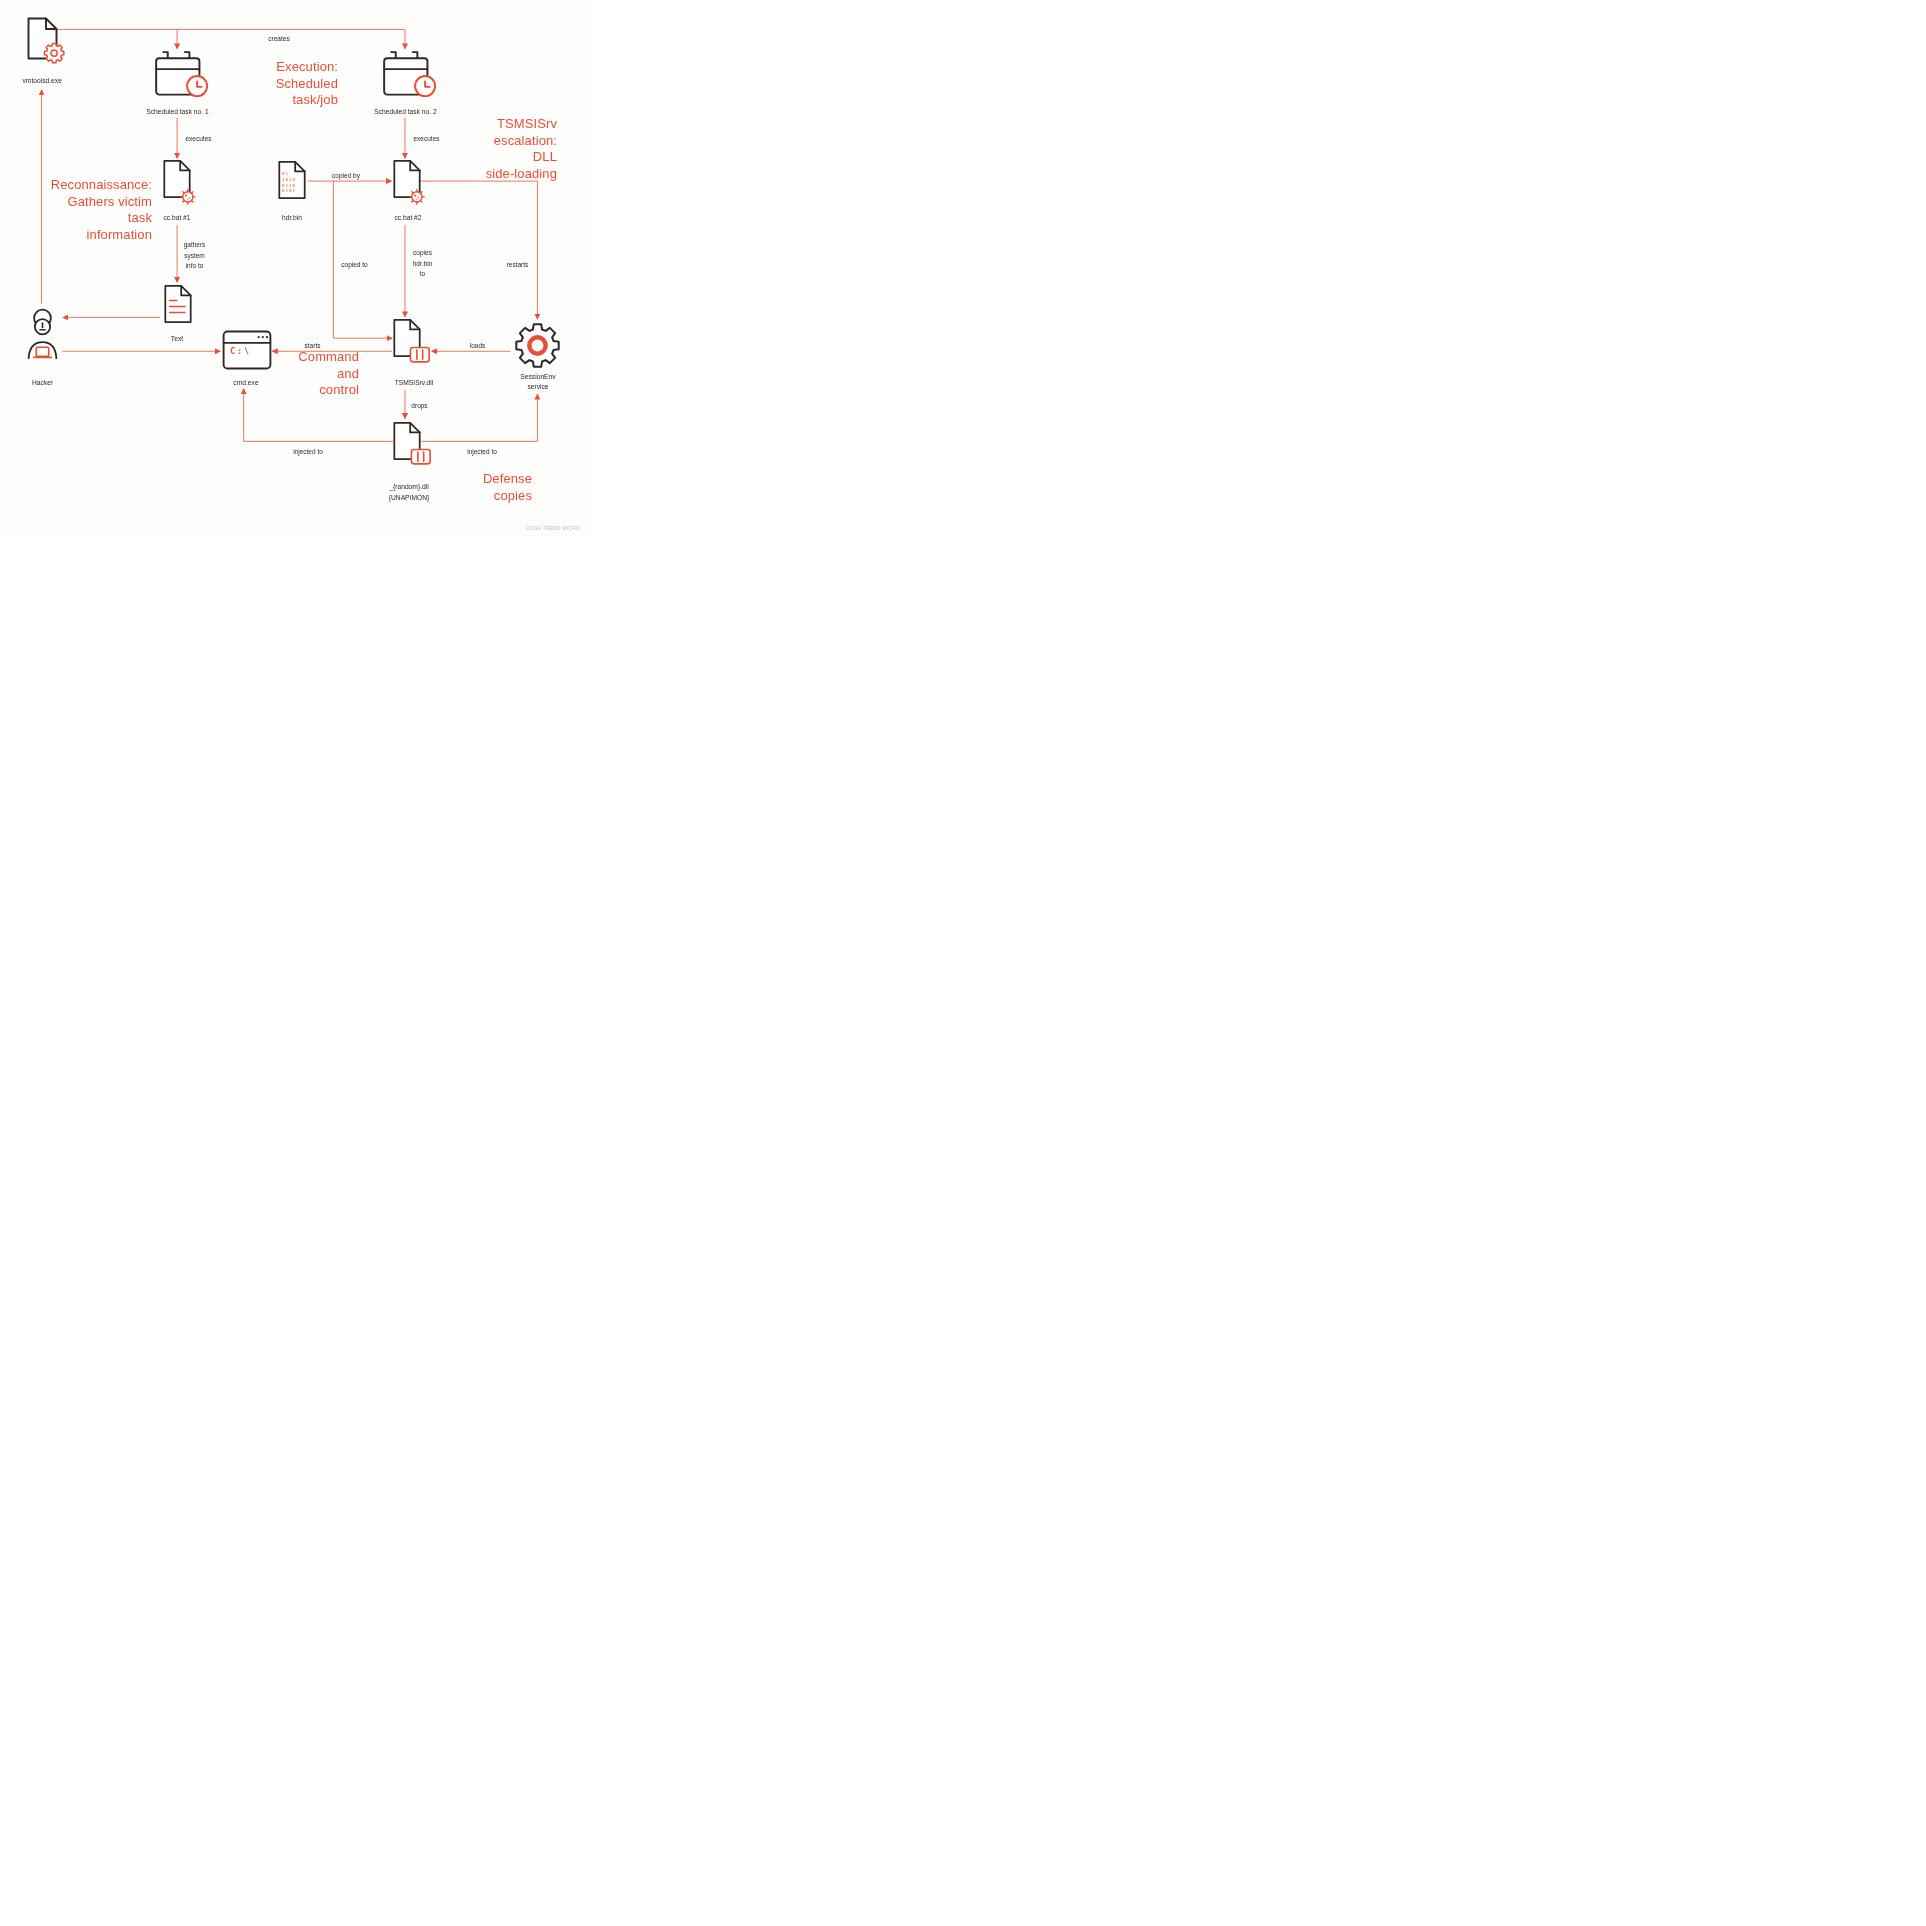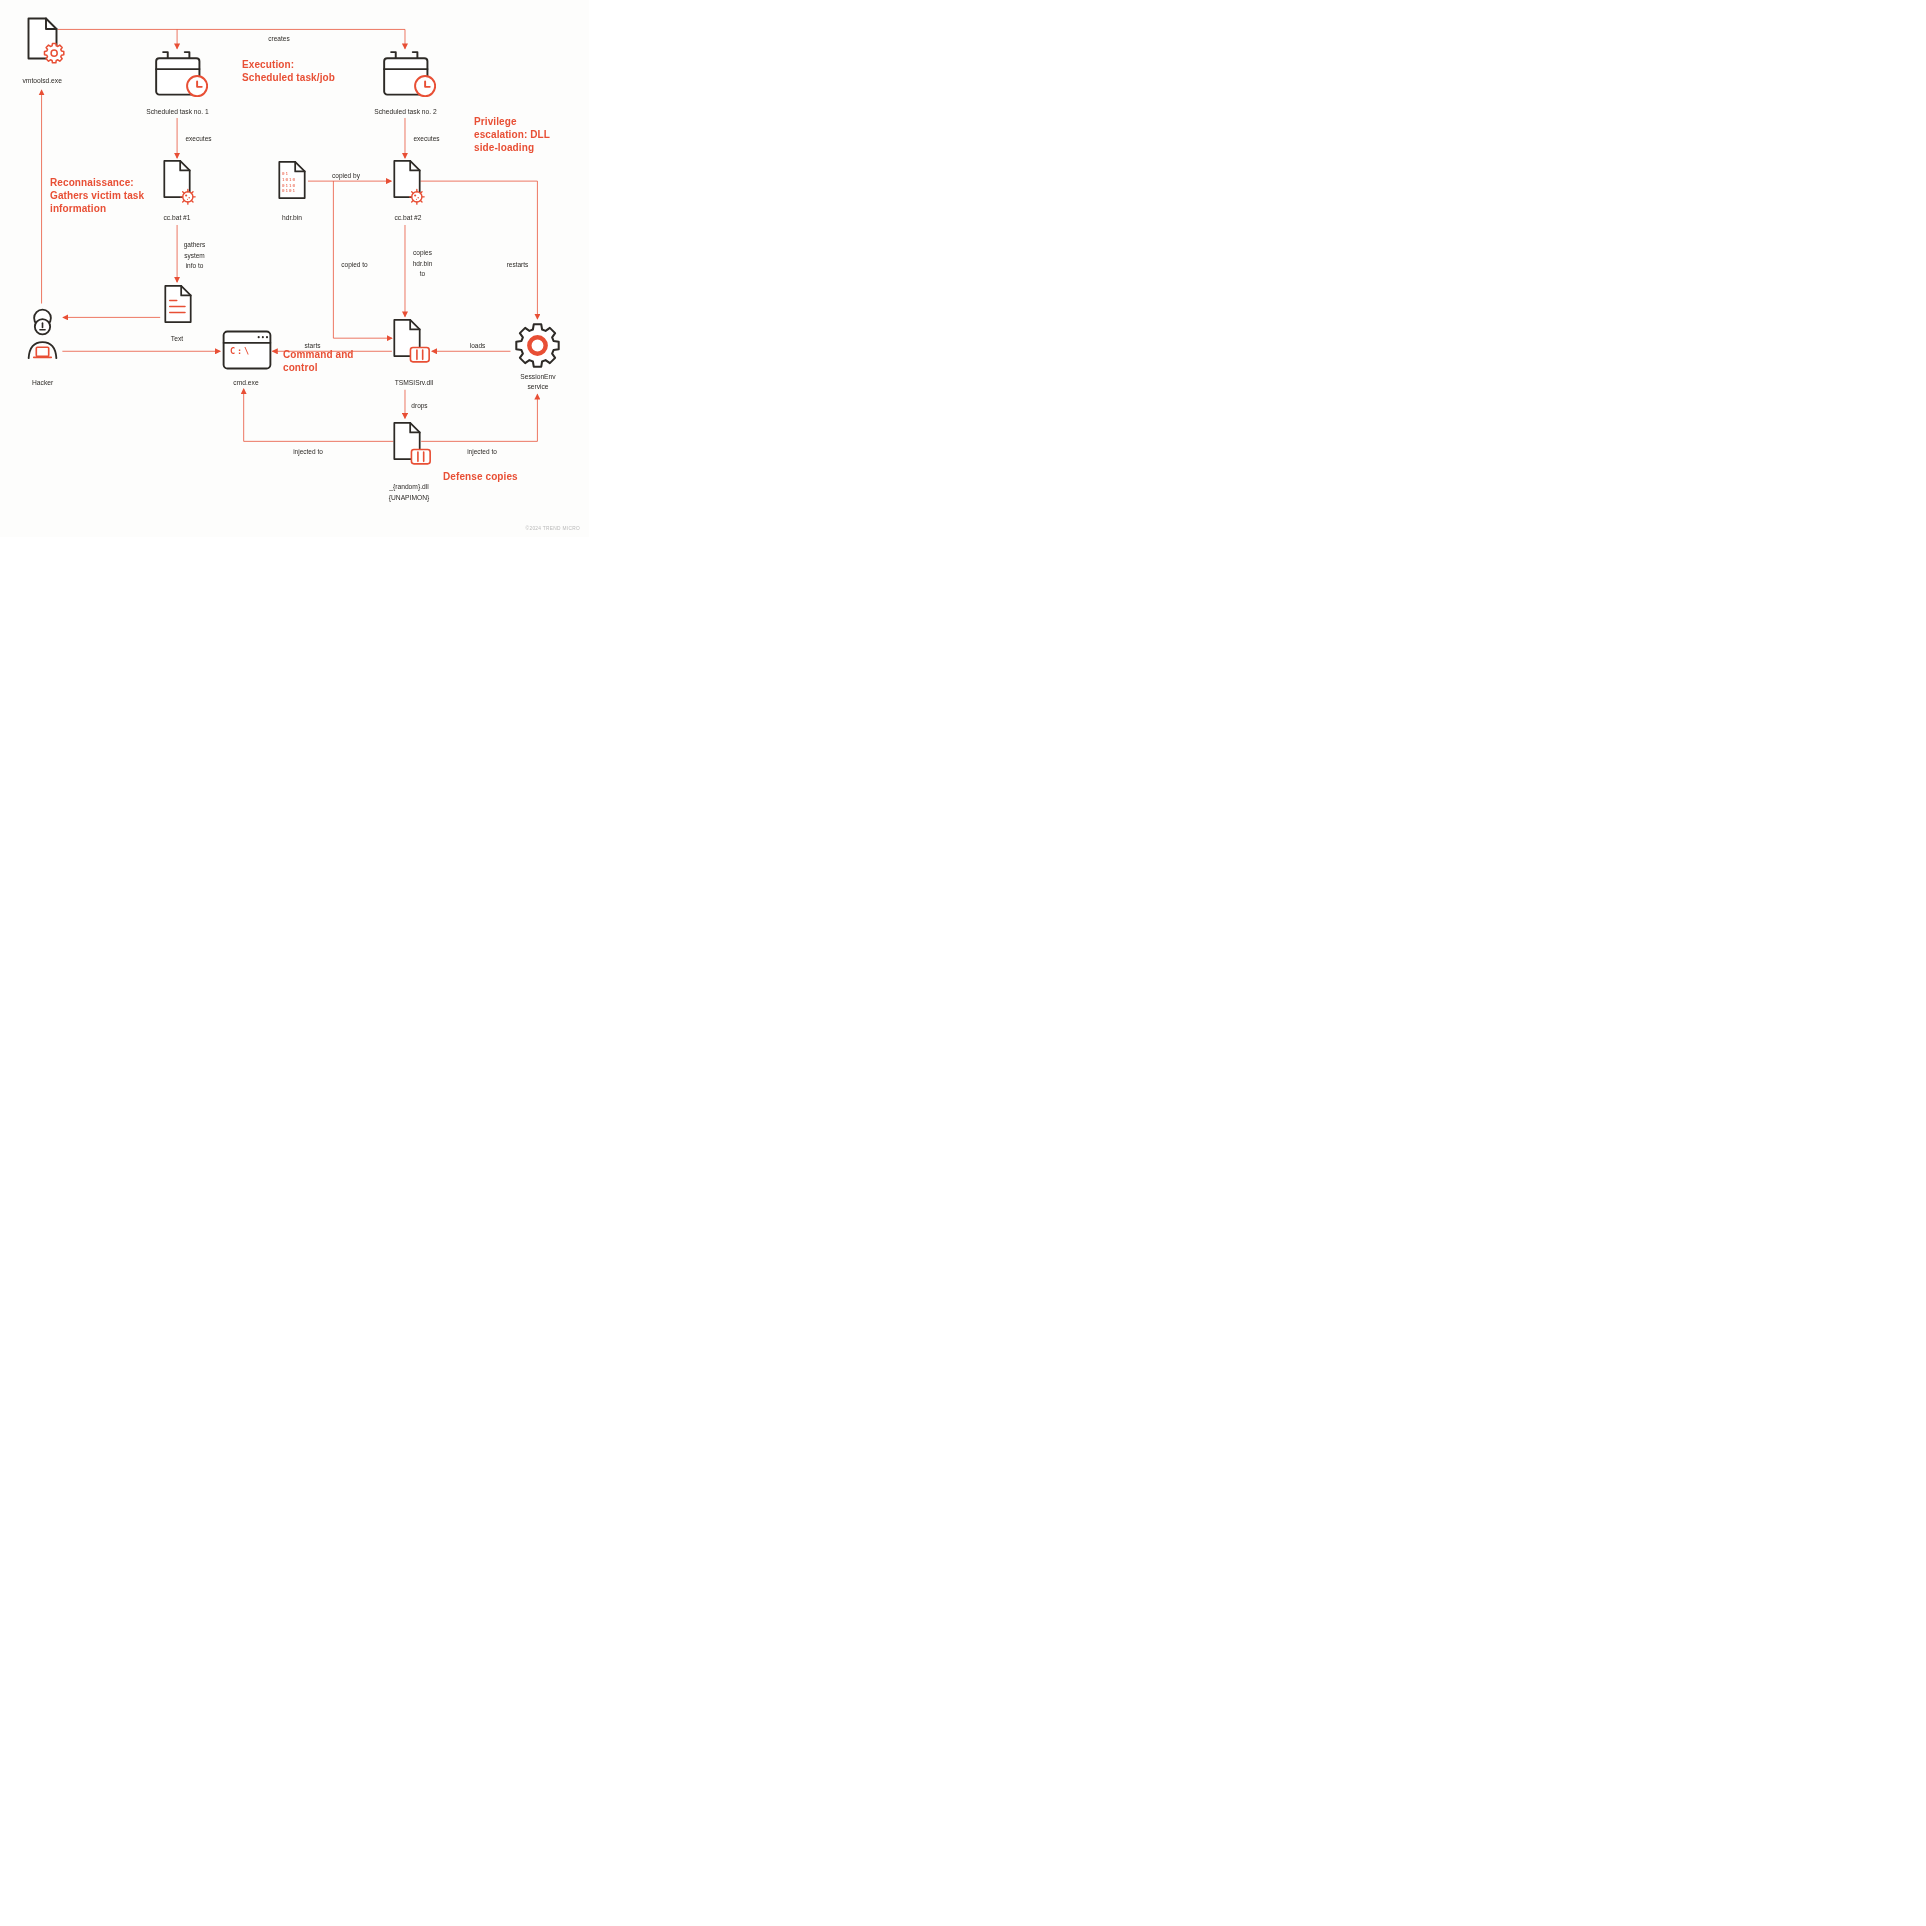--- a/index.html
+++ b/index.html
@@ -6,21 +6,21 @@
   html,body{background:#ffffff}
   .canvas{position:relative;width:589px;height:537px;background:#fdfdfc;
           font-family:"Liberation Sans",sans-serif;color:#2d2a26;overflow:hidden}
   .abs{position:absolute}
   .edges{position:absolute;left:0;top:0;width:100%;height:100%}
   .edge{stroke:#e84f35;stroke-width:2;fill:none;marker-end:url(#arrowhead)}
   .lbl{position:absolute;font-size:6.7px;line-height:1.45;text-align:center;
        white-space:pre-line;color:#2d2a26}
   .elbl{position:absolute;font-size:6.5px;line-height:1.65;text-align:center;
         white-space:pre-line;color:#2d2a26}
-  .ann{position:absolute;font-size:10px;font-weight:bold;text-align:left;
+  .ann{position:absolute;font-size:13px;font-weight:normal;text-align:right;
        white-space:pre-line;color:#e84f35;line-height:1.28;letter-spacing:0.1px}
   .bin{position:absolute;font-family:"DejaVu Sans Mono",monospace;font-size:4.2px;
        line-height:5.8px;letter-spacing:1px;color:#e84f35;white-space:pre-line}
   .prompt{position:absolute;font-family:"DejaVu Sans Mono",monospace;font-size:8.5px;
           letter-spacing:1.9px;color:#e84f35;font-weight:bold}
   .footer{position:absolute;font-size:4.8px;letter-spacing:0.3px;color:#b9b9b9;text-align:right}
 </style>
 </head>
 <body>
 
@@ -192,21 +192,21 @@
 to</div>
   <div class="elbl" style="left:498px;top:260px;width:39px">restarts</div>
   <div class="elbl" style="left:293px;top:341px;width:39px">starts</div>
   <div class="elbl" style="left:458px;top:341px;width:39px">loads</div>
   <div class="elbl" style="left:408px;top:401px;width:23px">drops</div>
   <div class="elbl" style="left:281px;top:447px;width:54px">injected to</div>
   <div class="elbl" style="left:455px;top:447px;width:54px">injected to</div>
 
   <div class="ann" style="left:242px;top:59px;width:96px">Execution:
 Scheduled task/job</div>
-  <div class="ann" style="left:474px;top:116px;width:83px">Privilege
+  <div class="ann" style="left:474px;top:116px;width:83px">TSMSISrv
 escalation: DLL
 side-loading</div>
   <div class="ann" style="left:50px;top:177px;width:102px">Reconnaissance:
 Gathers victim task
 information</div>
   <div class="ann" style="left:283px;top:349px;width:76px">Command and
 control</div>
   <div class="ann" style="left:443px;top:471px;width:89px">Defense copies</div>
 
   <div class="footer" style="left:478px;top:526px;width:102px">©2024 TREND MICRO</div>

